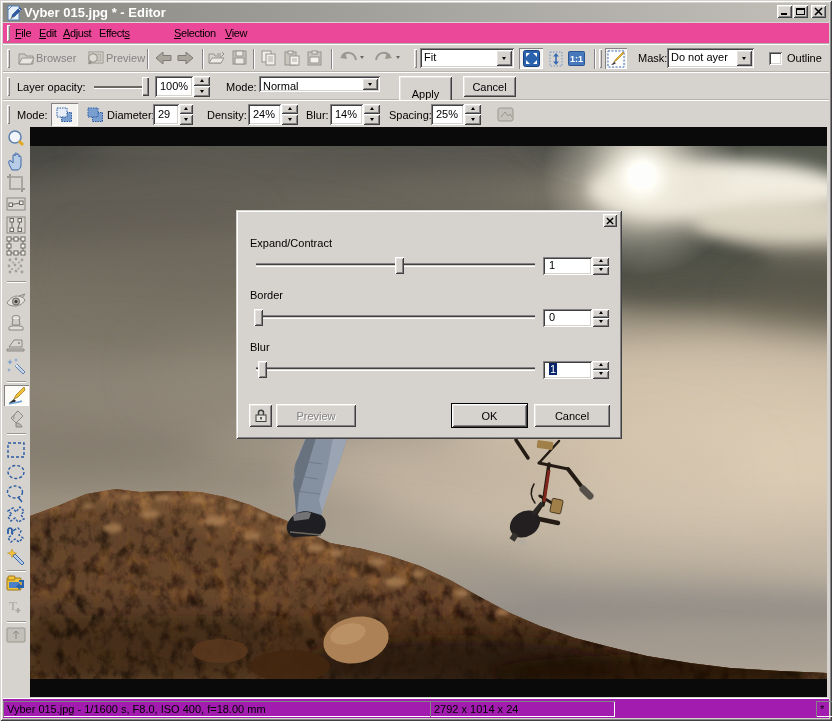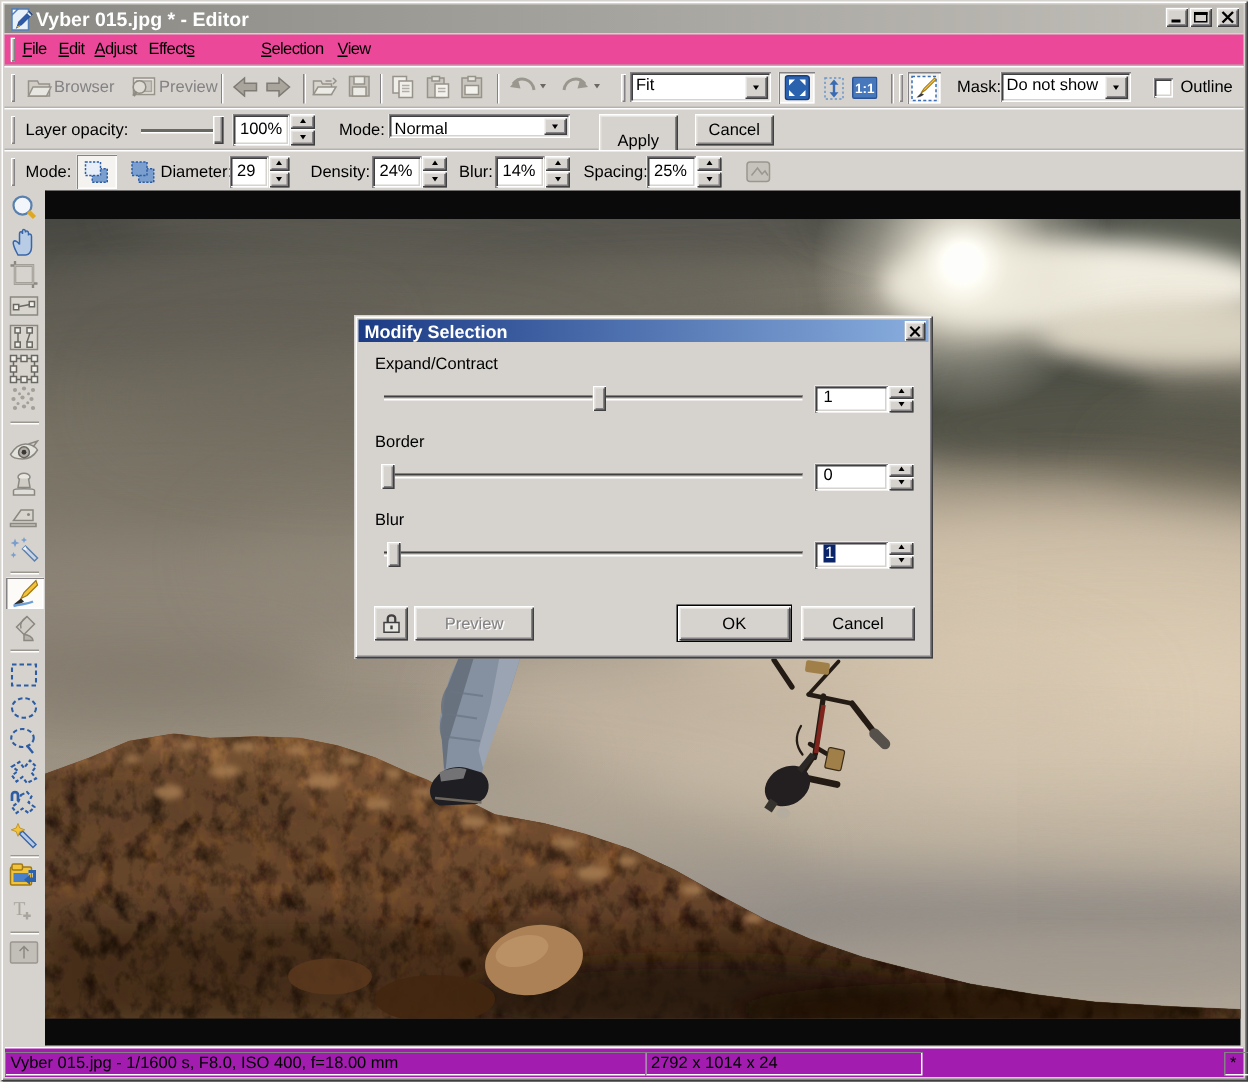--- a/index.html
+++ b/index.html
@@ -182,21 +182,21 @@
   <div class="grip" style="left:596px;top:4px;height:19px;"></div>
 
   <div class="abs" style="left:602px;top:3px;width:22px;height:21px;background:#f2f1ed;box-shadow:inset 1px 1px 0 #848284, inset -1px -1px 0 #fff;"></div>
   <svg class="abs" style="left:604px;top:5px;" width="18" height="18" viewBox="0 0 18 18">
     <rect x="1" y="1" width="16" height="16" fill="#fff" stroke="#3a6db4" stroke-dasharray="2 1.5"></rect>
     <path d="M16 2 L9 9 L7 12 L10 10 L17 3 Z" fill="#f4c33c" stroke="#a07814" stroke-width="0.7"></path>
     <path d="M7 12 L4 15 C6 15 8 14 9 13 Z" fill="#3a3a3a"></path>
   </svg>
   <span class="lbl" style="left:635px;top:7px;">Mask:</span>
   <div class="sunk combo" style="left:664px;top:3px;width:87px;height:20px;">
-    <span style="position:absolute;left:4px;top:3px;">Do not show</span>
+    <span style="position:absolute;left:4px;top:3px;">Do not ayer</span>
     <div class="drop">
           <div class="arrdn"></div>
         </div>
   </div>
   <div class="sunk" style="left:766px;top:7px;width:13px;height:13px;"></div>
   <span class="lbl" style="left:784px;top:7px;">Outline</span>
  </div>
 
  <div id="tb2" class="tb abs" style="top:72px;border-top:1px solid #fff;border-bottom:1px solid #b5b2ac;height:26px;">
   <div class="grip" style="top:4px;height:19px;"></div>
@@ -609,23 +609,20 @@
   </svg>
  </div>
 
  <div id="status" class="abs">
    <div class="spanel" style="left:0px;width:424px;">Vyber 015.jpg - 1/1600 s, F8.0, ISO 400, f=18.00 mm</div>
    <div class="spanel" style="left:427px;width:181px;">2792 x 1014 x 24</div>
    <div class="spanel" style="left:813px;width:13px;">*</div>
  </div>
 
  <div id="dlg" class="abs">
-  <div id="dlgtitle">
-        <span class="t">Modify Selection</span>
-      </div>
   <div class="tbtn" style="position:absolute;left:367px;top:4px;width:14px;height:13px;">
         <svg width="8" height="8" viewBox="0 0 9 9">
           <path d="M1 1 L8 8 M8 1 L1 8" stroke="#000" stroke-width="1.6"></path>
         </svg>
       </div>
 
   <span class="lbl" style="left:14px;top:27px;">Expand/Contract</span>
   <div class="slider-track" style="left:20px;top:53px;width:279px;"></div>
   <div class="sthumb" style="left:159px;top:47px;"></div>
   <div class="sunk" style="left:307px;top:47px;width:49px;height:18px;">

